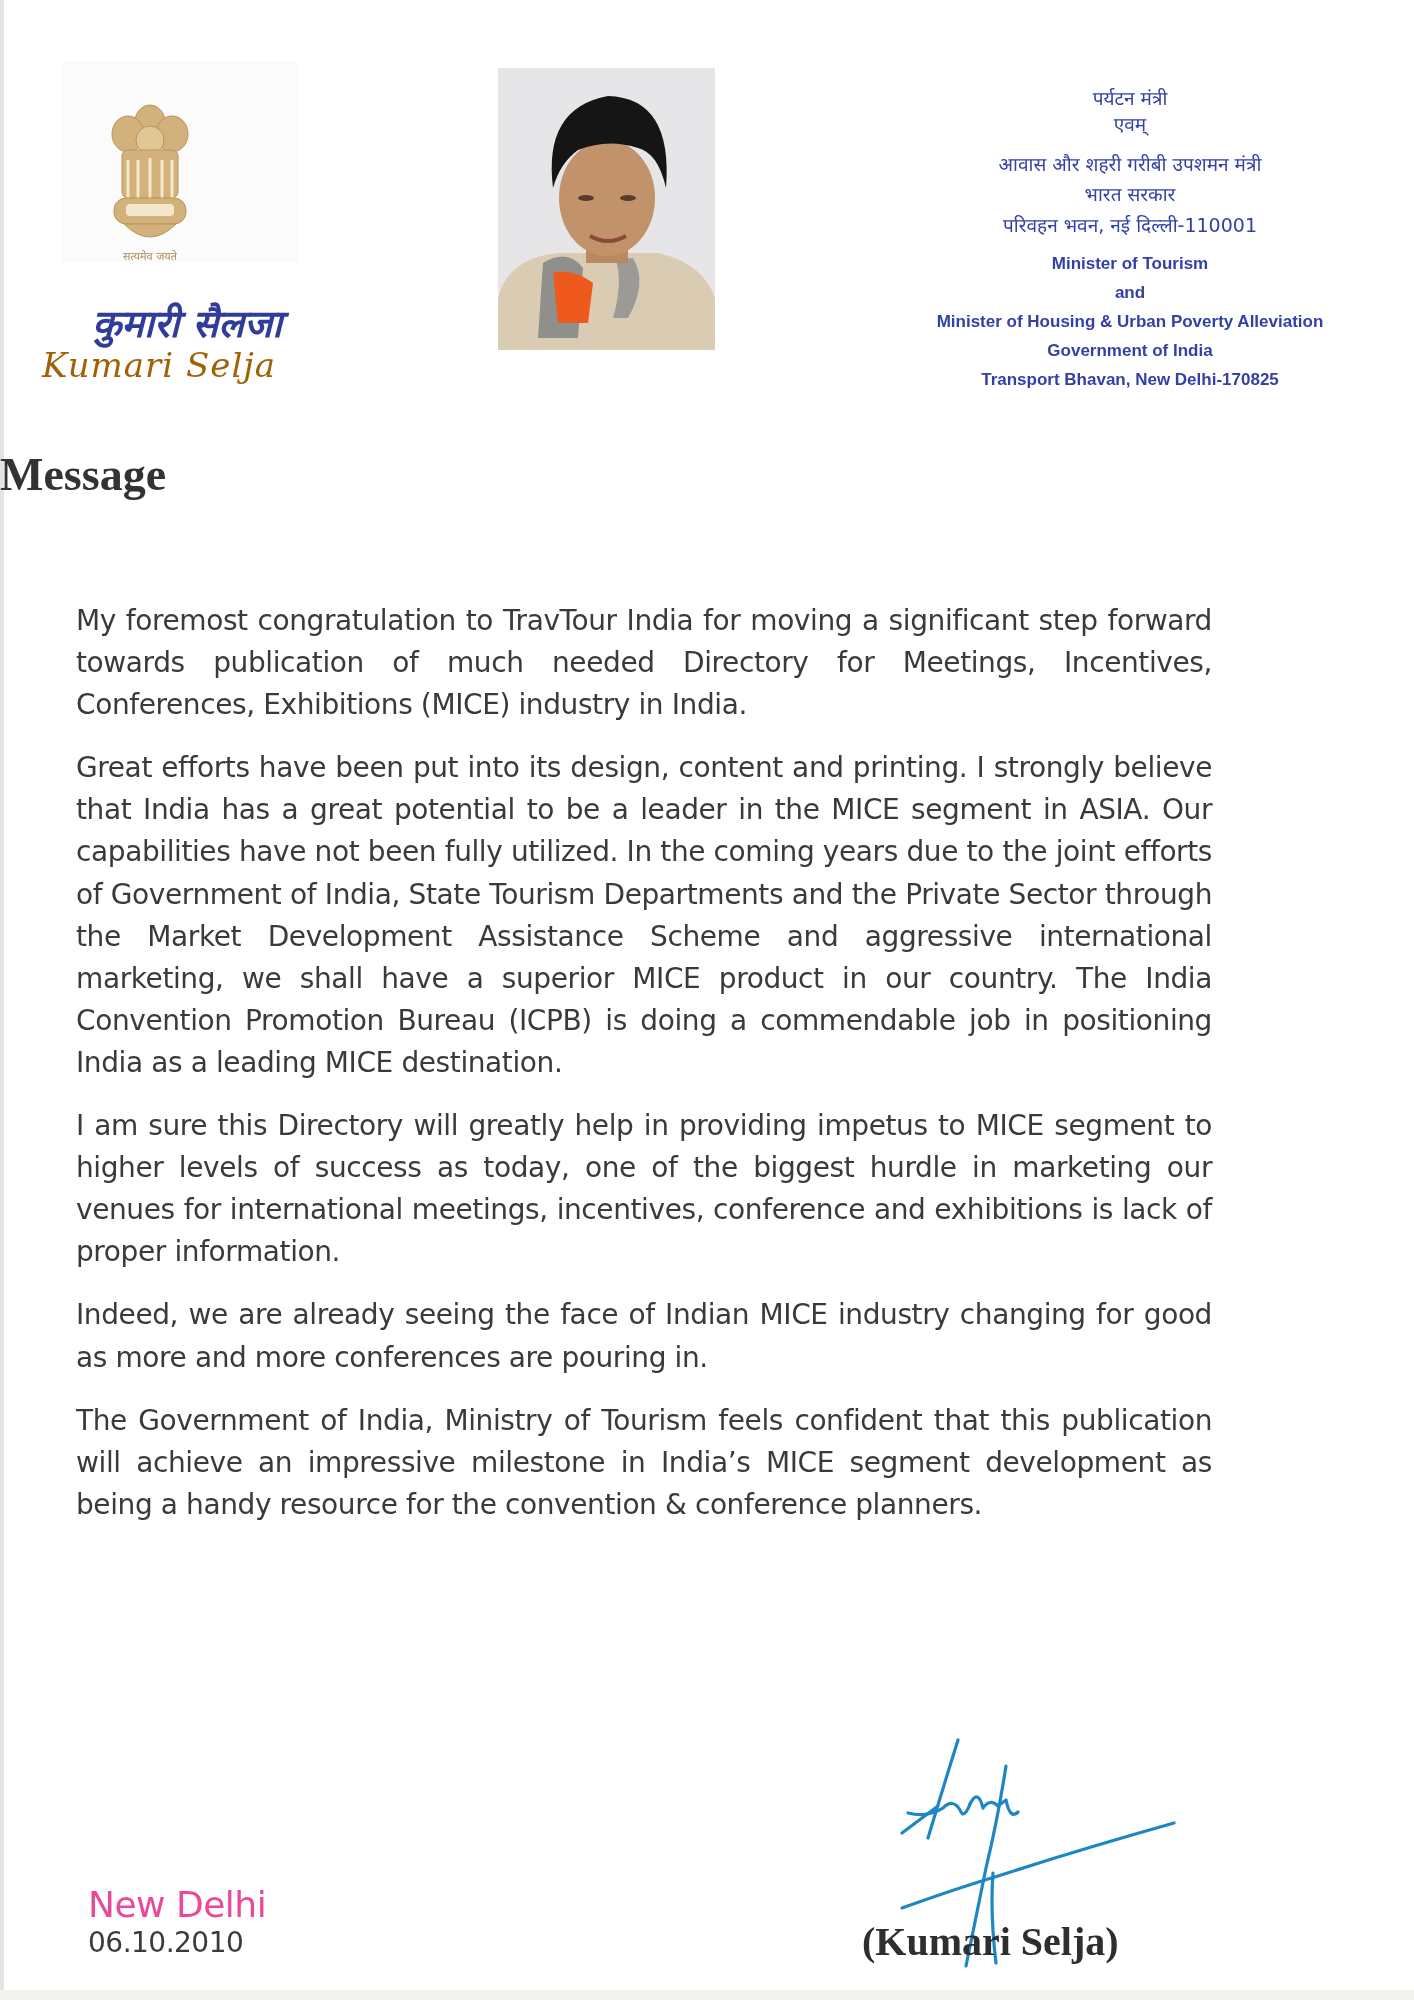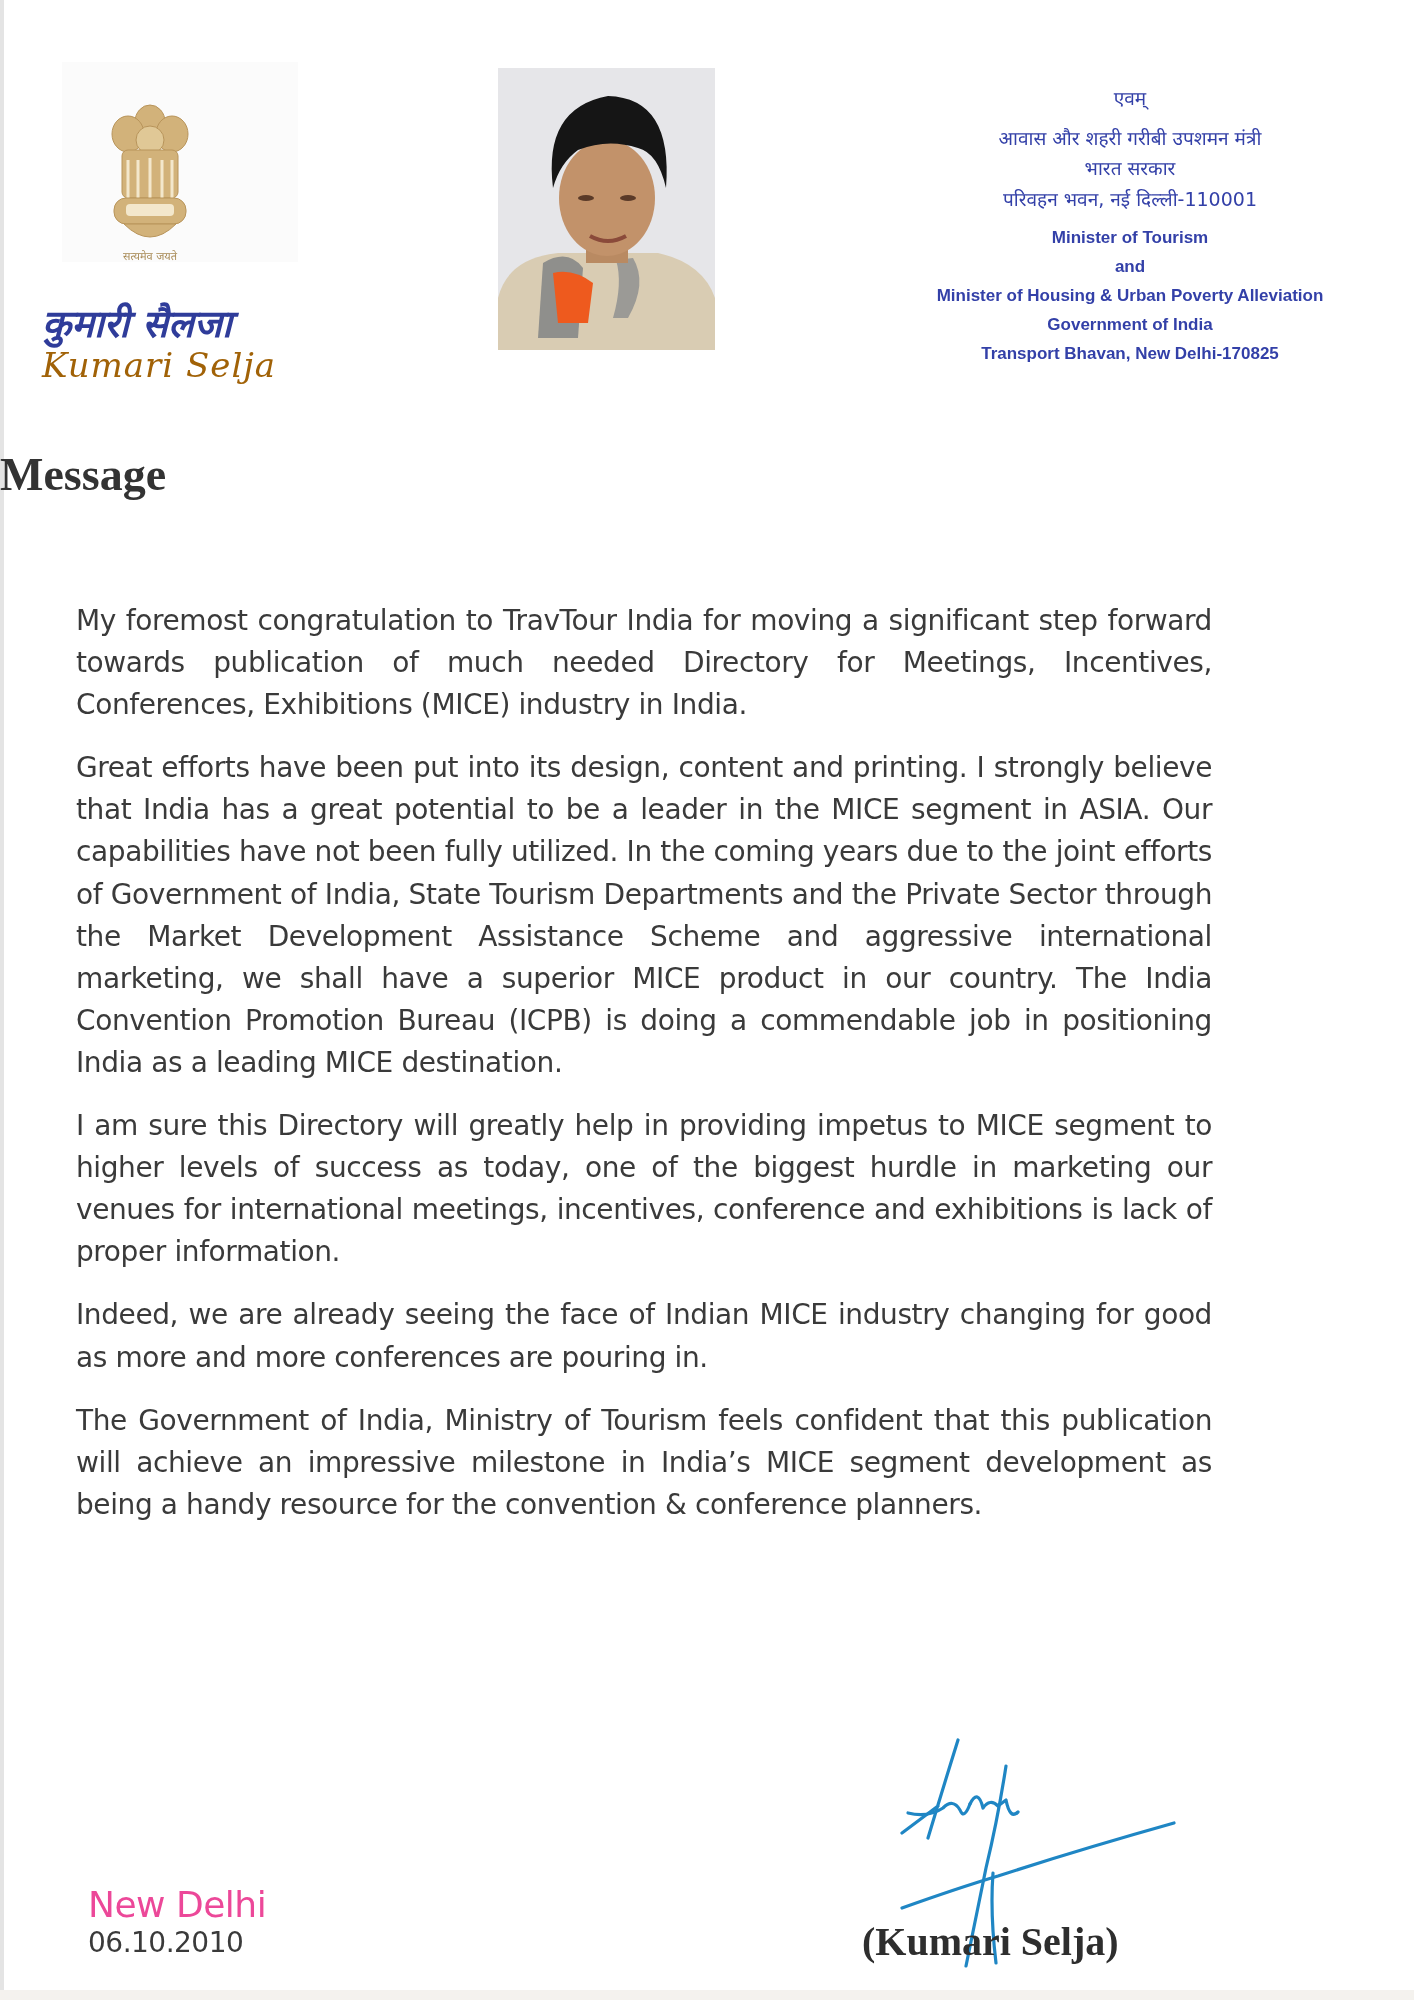--- a/index.html
+++ b/index.html
@@ -7,21 +7,21 @@
     width: 1414px; height: 2000px; position: relative; overflow: hidden;
     background: #ffffff;
     font-family: "DejaVu Sans", sans-serif;
   }
   .page-edge-left { position: absolute; left: 0; top: 0; width: 4px; height: 2000px; background: #e4e4e4; }
   .page-edge-bottom { position: absolute; left: 0; bottom: 0; width: 1414px; height: 10px; background: #f4f2ee; }
 
   
   .emblem { position: absolute; left: 100px; top: 100px; width: 100px; height: 165px; }
   .emblem-bg { position: absolute; left: 62px; top: 62px; width: 236px; height: 200px; background: #fbfbfb; }
-  .name-hi { position: absolute; left: 42px; top: 296px; width: 240px; font-size: 38px; font-weight: bold; font-style: italic; color: #2f3c9a; white-space: nowrap; }
+  .name-hi { position: absolute; left: 42px; top: 296px; width: 240px; font-size: 38px; font-weight: bold; font-style: italic; color: #2f3c9a; white-space: nowrap; text-align: right; }
   .name-en { position: absolute; left: 42px; top: 345px; width: 260px; font-family: "DejaVu Serif", serif; font-style: italic; font-size: 34px; color: #a16207; letter-spacing: 1px; white-space: nowrap; }
 
   
   .photo { position: absolute; left: 498px; top: 68px; width: 217px; height: 282px; overflow: hidden; background: #e6e6e8; }
 
   
   .addr { position: absolute; left: 880px; top: 86px; width: 500px; text-align: center; color: #3340a8; }
   .addr .hi { font-size: 19px; line-height: 25px; height: 30px; }
   .addr .hi.l1 { height: 26px; }
   .addr .hi.l2 { height: 40px; }
@@ -88,20 +88,21 @@
 
     <path d="M55 120 Q45 40 110 28 Q175 30 168 120 Q160 85 140 80 Q110 70 80 82 Q62 95 55 120 Z" fill="#151515"></path>
 
     <ellipse cx="88" cy="130" rx="8" ry="3" fill="#5a3a28"></ellipse>
     <ellipse cx="130" cy="130" rx="8" ry="3" fill="#5a3a28"></ellipse>
     <path d="M92 168 Q110 178 128 168" stroke="#8a4a3a" stroke-width="4" fill="none"></path>
   </svg>
 </div>
 
 <div class="addr">
+  <div class="hi l1">पर्यटन मंत्री</div>
   <div class="hi l2">एवम्</div>
   <div class="hi">आवास और शहरी गरीबी उपशमन मंत्री</div>
   <div class="hi l4">भारत सरकार</div>
   <div class="hi">परिवहन भवन, नई दिल्ली-110001</div>
   <div class="en en-start">Minister of Tourism</div>
   <div class="en">and</div>
   <div class="en">Minister of Housing &amp; Urban Poverty Alleviation</div>
   <div class="en">Government of India</div>
   <div class="en">Transport Bhavan, New Delhi-170825</div>
 </div>

